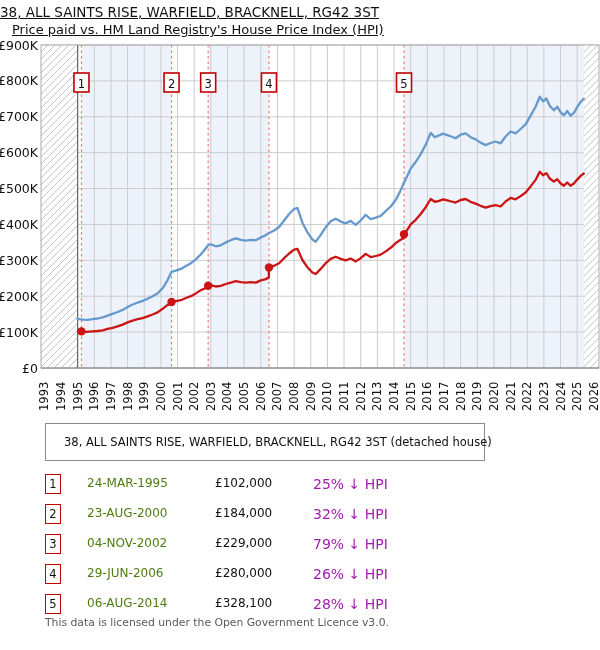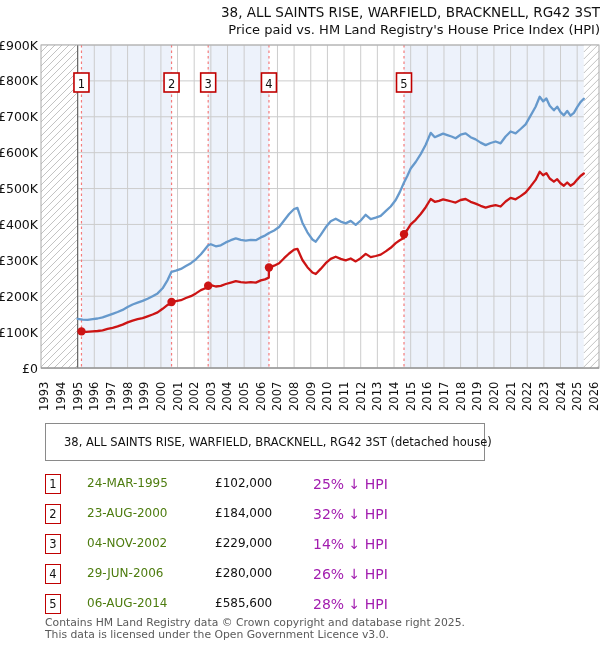--- a/index.html
+++ b/index.html
@@ -1,17 +1,17 @@
 <!DOCTYPE html>
 <html><head>
 <meta charset="utf-8">
 <style>
   html,body{margin:0;padding:0;background:#ffffff;}
   body{width:600px;height:650px;position:relative;font-family:"DejaVu Sans","Liberation Sans",sans-serif;color:#111;overflow:hidden;}
-  .title-wrap{position:absolute;top:3px;left:0;width:600px;text-align:right;}
+  .title-wrap{position:absolute;top:3px;left:0;width:600px;text-align:left;text-decoration:underline;}
   .title-line1{font-size:13.5px;line-height:18px;color:#111;}
   .title-line2{font-size:13px;line-height:17px;color:#111;margin-left:12px;}
   #chart-svg{position:absolute;top:0;left:0;}
   .legend-box{position:absolute;left:45px;top:423px;width:440px;height:38px;border:1px solid #8a8a8a;background:#fff;display:flex;flex-direction:column;justify-content:center;gap:2px;padding-left:7px;box-sizing:border-box;}
   .legend-row{display:flex;align-items:center;height:16px;}
   .legend-swatch{width:42px;height:0;border-top-style:solid;border-top-width:3px;margin-right:11px;}
   .legend-label{font-size:11.5px;white-space:nowrap;color:#111;}
   .sale-table{position:absolute;left:45px;top:474px;width:520px;}
   .sale-row{position:absolute;left:0;height:20px;width:520px;}
   .sale-num{position:absolute;left:0;top:0;width:14px;height:18px;border:1.5px solid #c00000;background:#fff;color:#111;font-size:11.5px;text-align:center;line-height:18px;}
@@ -279,32 +279,31 @@
   <div class="sale-row" style="top:30px;">
     <span class="sale-num">2</span>
     <span class="sale-date">23-AUG-2000</span>
     <span class="sale-price">£184,000</span>
     <span class="sale-pct">32% ↓ HPI</span>
   </div>
   <div class="sale-row" style="top:60px;">
     <span class="sale-num">3</span>
     <span class="sale-date">04-NOV-2002</span>
     <span class="sale-price">£229,000</span>
-    <span class="sale-pct">14% ↓ HPI</span>
+    <span class="sale-pct">79% ↓ HPI</span>
   </div>
   <div class="sale-row" style="top:90px;">
     <span class="sale-num">4</span>
     <span class="sale-date">29-JUN-2006</span>
     <span class="sale-price">£280,000</span>
     <span class="sale-pct">26% ↓ HPI</span>
   </div>
   <div class="sale-row" style="top:120px;">
     <span class="sale-num">5</span>
     <span class="sale-date">06-AUG-2014</span>
-    <span class="sale-price">£585,600</span>
+    <span class="sale-price">£328,100</span>
     <span class="sale-pct">28% ↓ HPI</span>
   </div>
 </div>
 
 <div class="footer">
-  <div>Contains HM Land Registry data © Crown copyright and database right 2025.</div>
   <div>This data is licensed under the Open Government Licence v3.0.</div>
 </div>
 
 </body></html>

